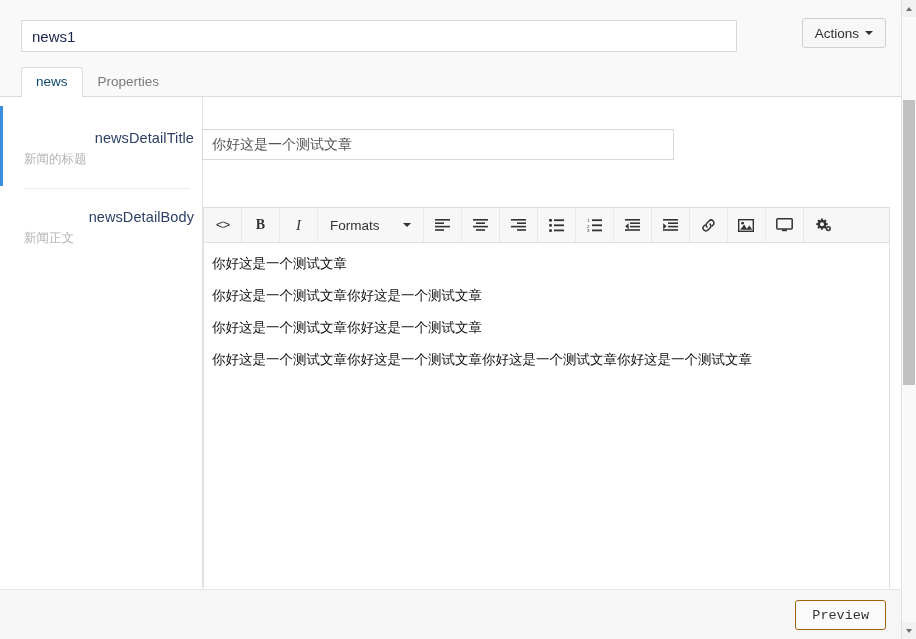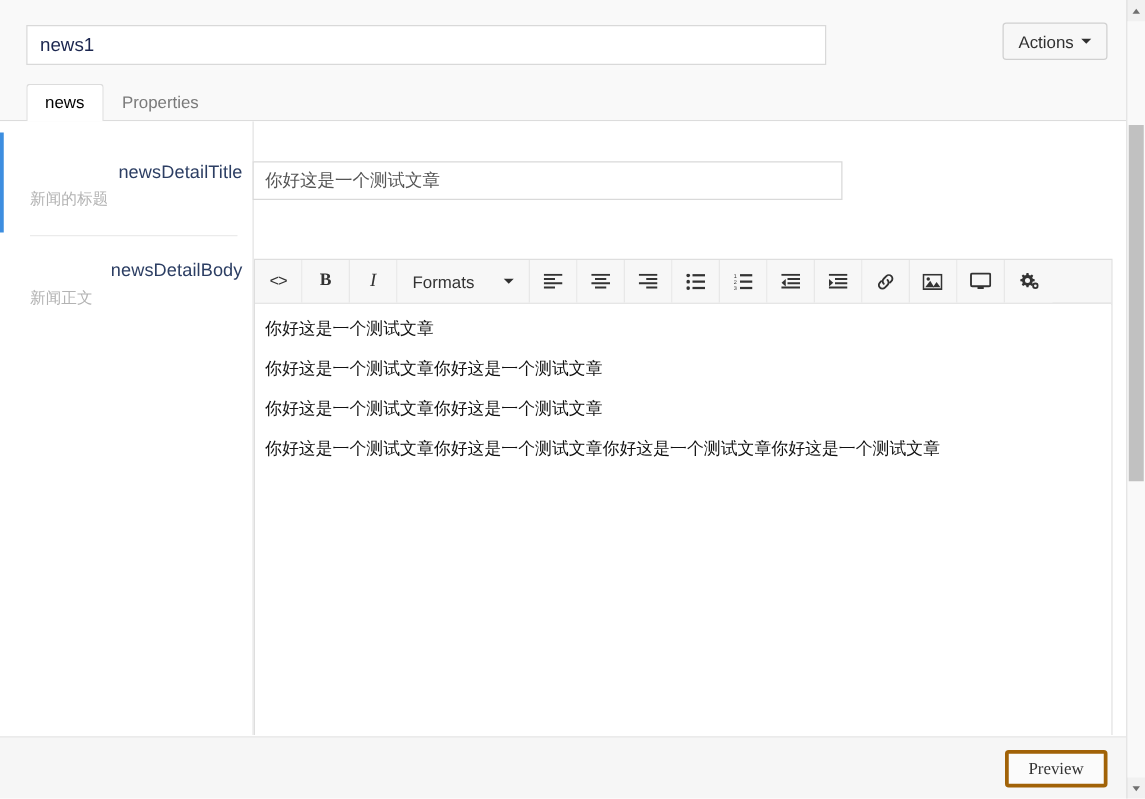--- a/index.html
+++ b/index.html
@@ -29,21 +29,21 @@
   }
   .header-inner {
     position: absolute;
     left: 21px; top: 20px;
     right: 15px;
     height: 32px;
   }
   .name-input {
     position: absolute;
     left: 0; top: 0;
-    width: 640px; height: 32px;
+    width: 716px; height: 32px;
     border: 1px solid #d9d9d9;
     background: #ffffff;
     padding: 0 10px;
     font-size: 15px;
     color: #1b264f;
     font-family: "Liberation Sans", sans-serif;
     line-height: 30px;
     outline: none;
     border-radius: 0;
   }
@@ -93,21 +93,21 @@
     cursor: pointer;
     border: 1px solid transparent;
     border-bottom: none;
     background: transparent;
     line-height: 16px;
     font-family: "Liberation Sans", sans-serif;
   }
   .tab.active {
     background: #ffffff;
     border-color: #dcdcdc;
-    color: #000000;
+    color: #0c4a6e;
     border-top-left-radius: 3px;
     border-top-right-radius: 3px;
     position: relative;
     z-index: 2;
   }
 
   
   .body {
     position: absolute;
     left: 0; top: 97px;
@@ -251,26 +251,26 @@
     position: absolute;
     right: 15px; top: 10px;
     display: flex;
     align-items: stretch;
     gap: 8px;
   }
   .btn-preview {
     height: 30px;
     padding: 0 16px;
     background: #fbfbfb;
-    border: 3px solid #a16207;
+    border: 1px solid #a16207;
     border-radius: 3px;
     font-size: 13.5px;
     color: #333;
     cursor: pointer;
-    font-family: Liberation Serif, serif;
+    font-family: Liberation Mono, monospace;
   }
   .split {
     display: flex;
     align-items: stretch;
     border-radius: 3px;
     overflow: hidden;
   }
   .btn-publish {
     height: 30px;
     padding: 0 14px;

